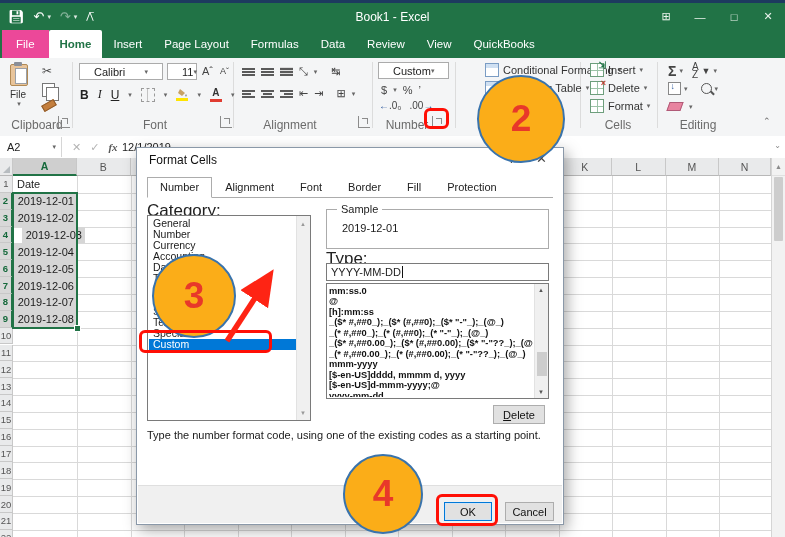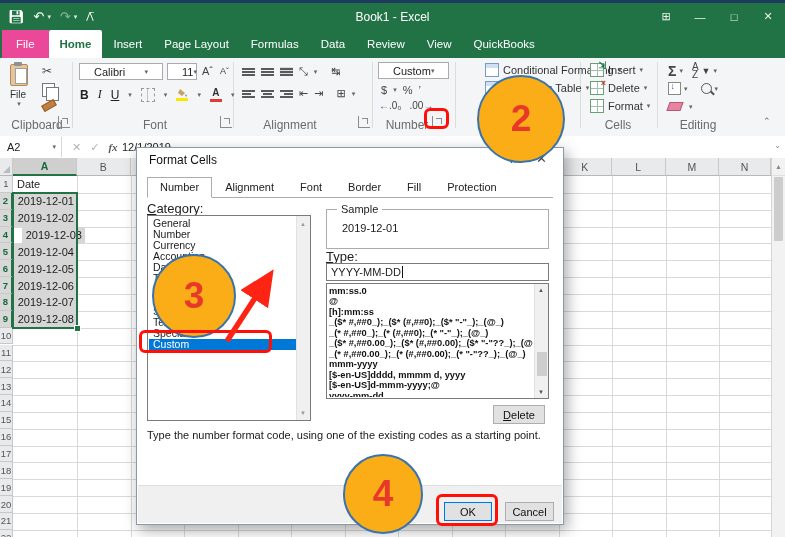--- a/index.html
+++ b/index.html
@@ -104,21 +104,21 @@
   .vs-thumb{position:absolute;left:2px;top:19px;width:9px;height:64px;background:#cdcdcd;border-radius:1px;}
 
   
   .dialog{left:136px;top:147px;width:428px;height:378px;background:#fff;border:1px solid #8a98a8;box-shadow:3px 5px 14px rgba(0,0,0,.35);box-sizing:border-box;z-index:20;}
   .dtitle{position:absolute;left:12px;top:5px;font-size:12px;color:#111;}
   .dhelp{position:absolute;right:48px;top:4px;font-size:12px;color:#444;}
   .dclose{position:absolute;right:16px;top:3px;font-size:13px;color:#444;}
   .dtabs{position:absolute;left:10px;top:28px;right:10px;height:21px;border-bottom:1px solid #acacac;display:flex;align-items:flex-end;}
   .dtab{padding:3px 12px 4px;font-size:11px;color:#222;border:1px solid transparent;margin-bottom:-1px;}
   .dtab.active{background:#fff;border:1px solid #acacac;border-bottom:1px solid #fff;}
-  .dlabel{position:absolute;font-size:13px;color:#222;}
+  .dlabel{position:absolute;font-size:17px;color:#222;}
   .listbox{position:absolute;left:10px;top:67px;width:164px;height:206px;border:1px solid #7a7a7a;background:#fff;box-sizing:border-box;}
   .lb-items{position:absolute;left:1px;top:2px;right:14px;}
   .lb-item{height:11px;line-height:11px;padding-left:4px;font-size:10.5px;color:#1a1a1a;white-space:nowrap;overflow:hidden;}
   .lb-item.selected{background:#0078d7;color:#fff;}
   .lb-scroll{position:absolute;right:0;top:0;bottom:0;width:13px;background:#f0f0f0;border-left:1px solid #e2e2e2;}
   .lb-scroll .a{position:absolute;left:0;width:12px;height:13px;display:flex;align-items:center;justify-content:center;font-size:6px;color:#999;}
   .groupbox{position:absolute;left:189px;top:61px;width:223px;height:40px;border:1px solid #ababab;box-sizing:border-box;}
   .gb-legend{position:absolute;left:10px;top:-7px;background:#fff;padding:0 4px;font-size:11px;color:#222;}
   .gb-val{position:absolute;left:15px;top:12px;font-size:11px;color:#1a1a1a;}
   .typeinput{position:absolute;left:189px;top:115px;width:223px;height:18px;border:1px solid #7a7a7a;box-sizing:border-box;display:flex;align-items:center;padding-left:4px;font-size:11px;background:#fff;}

